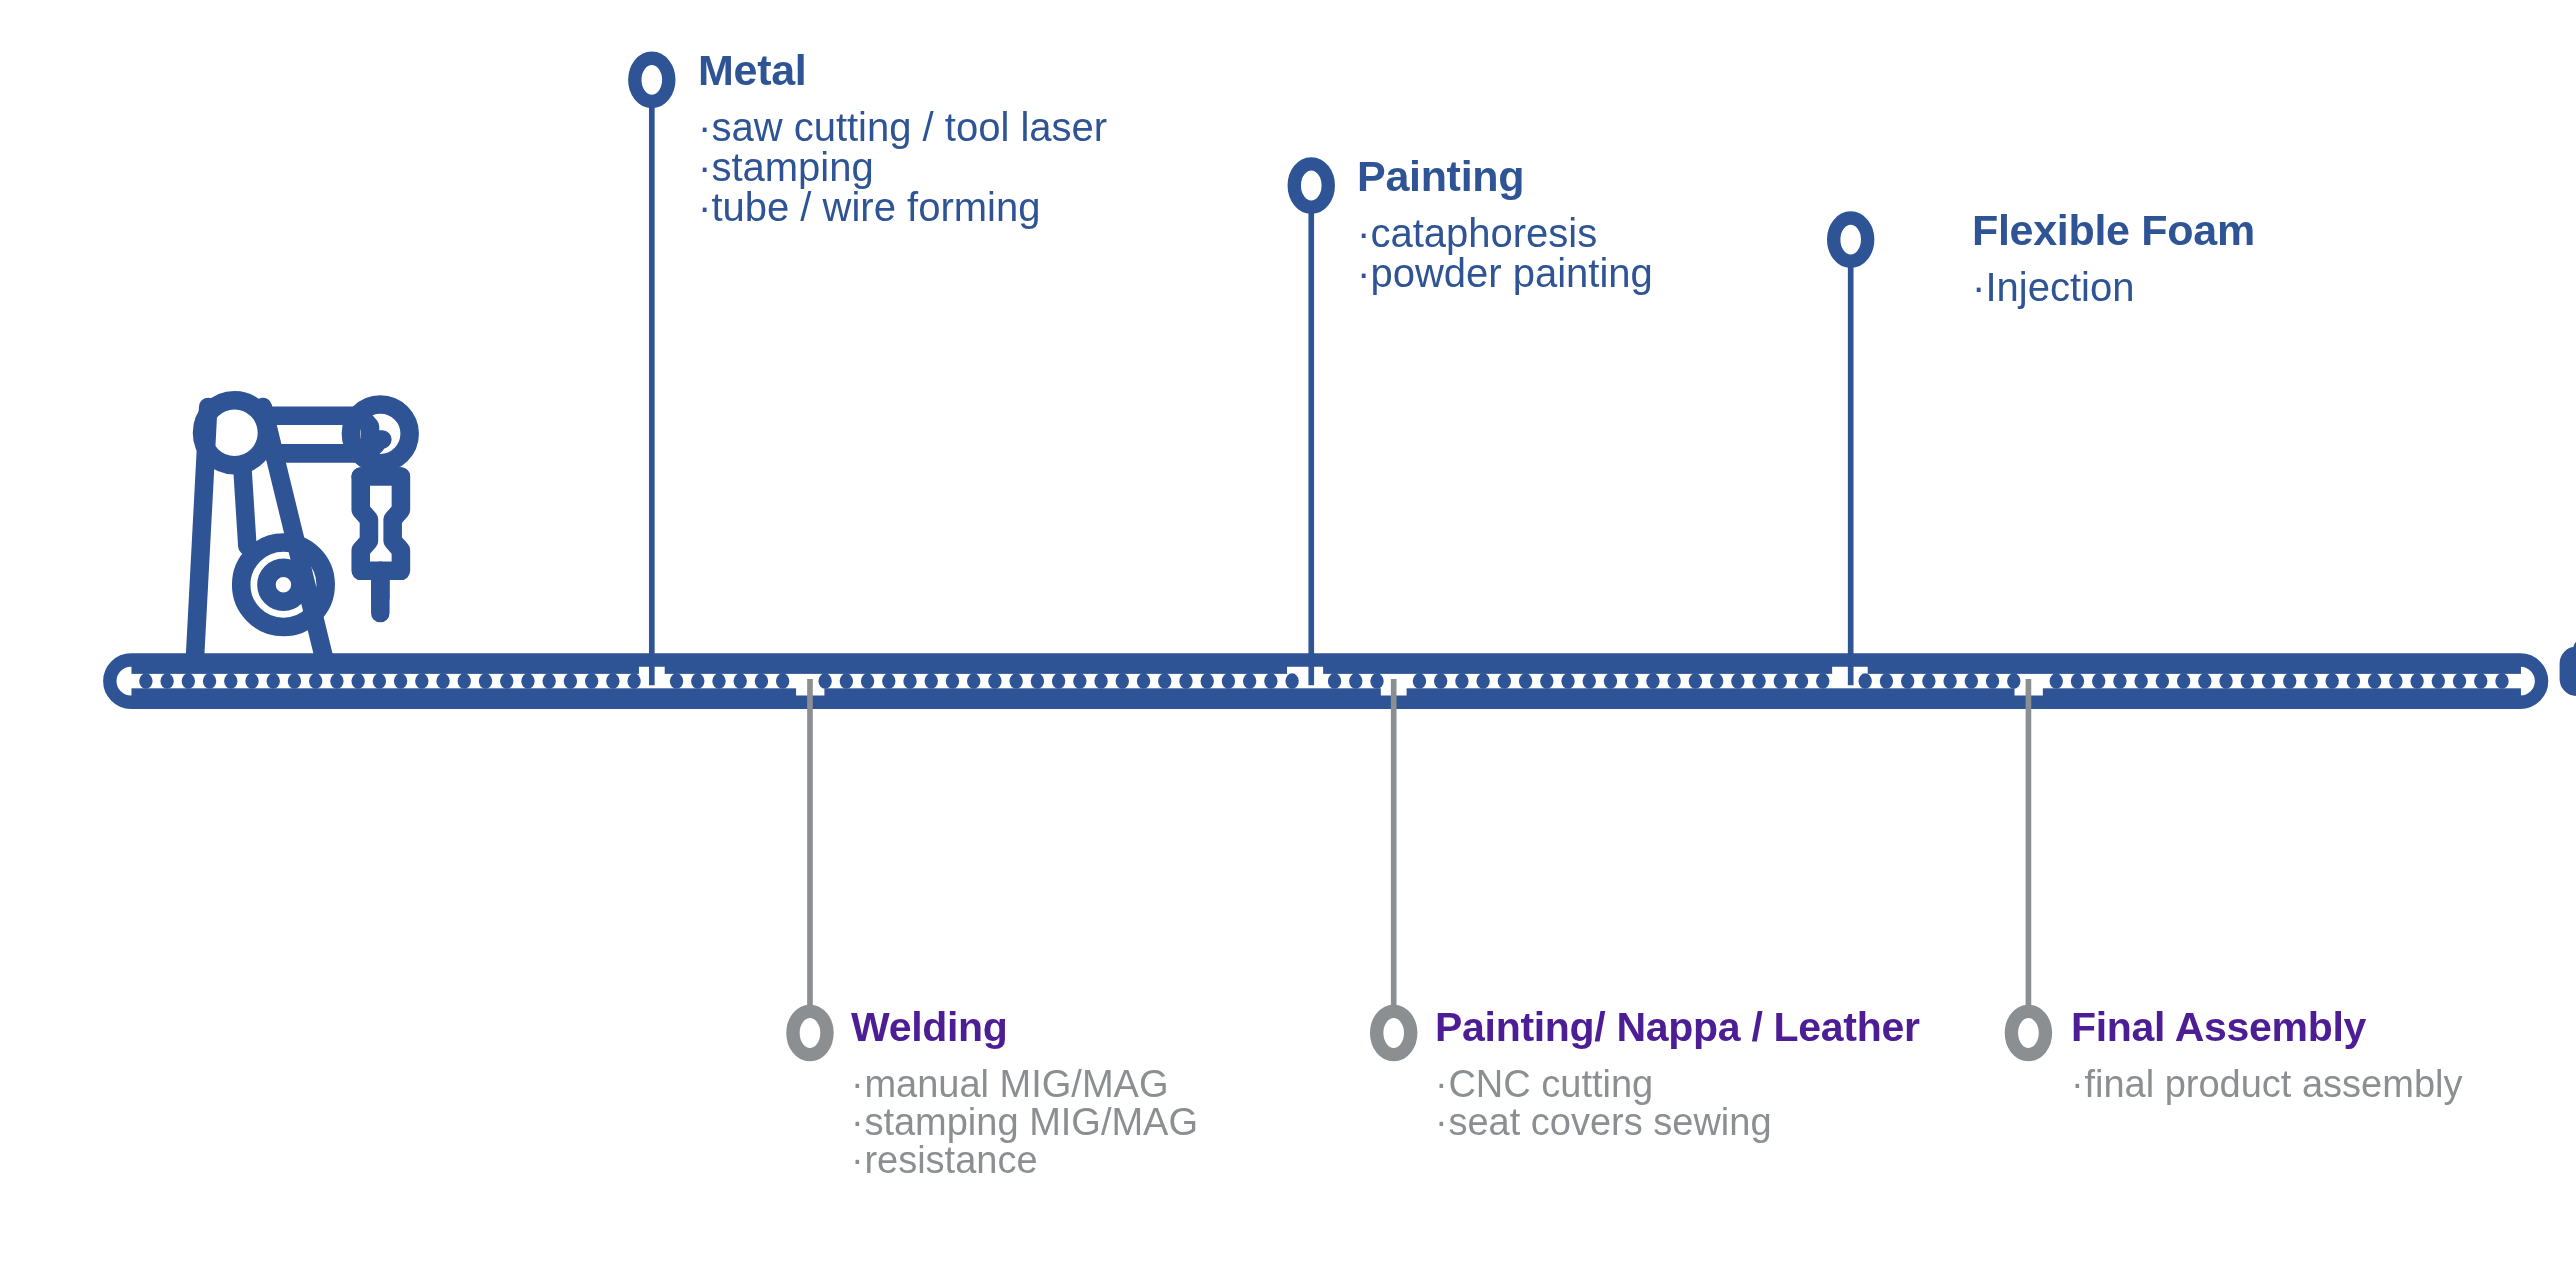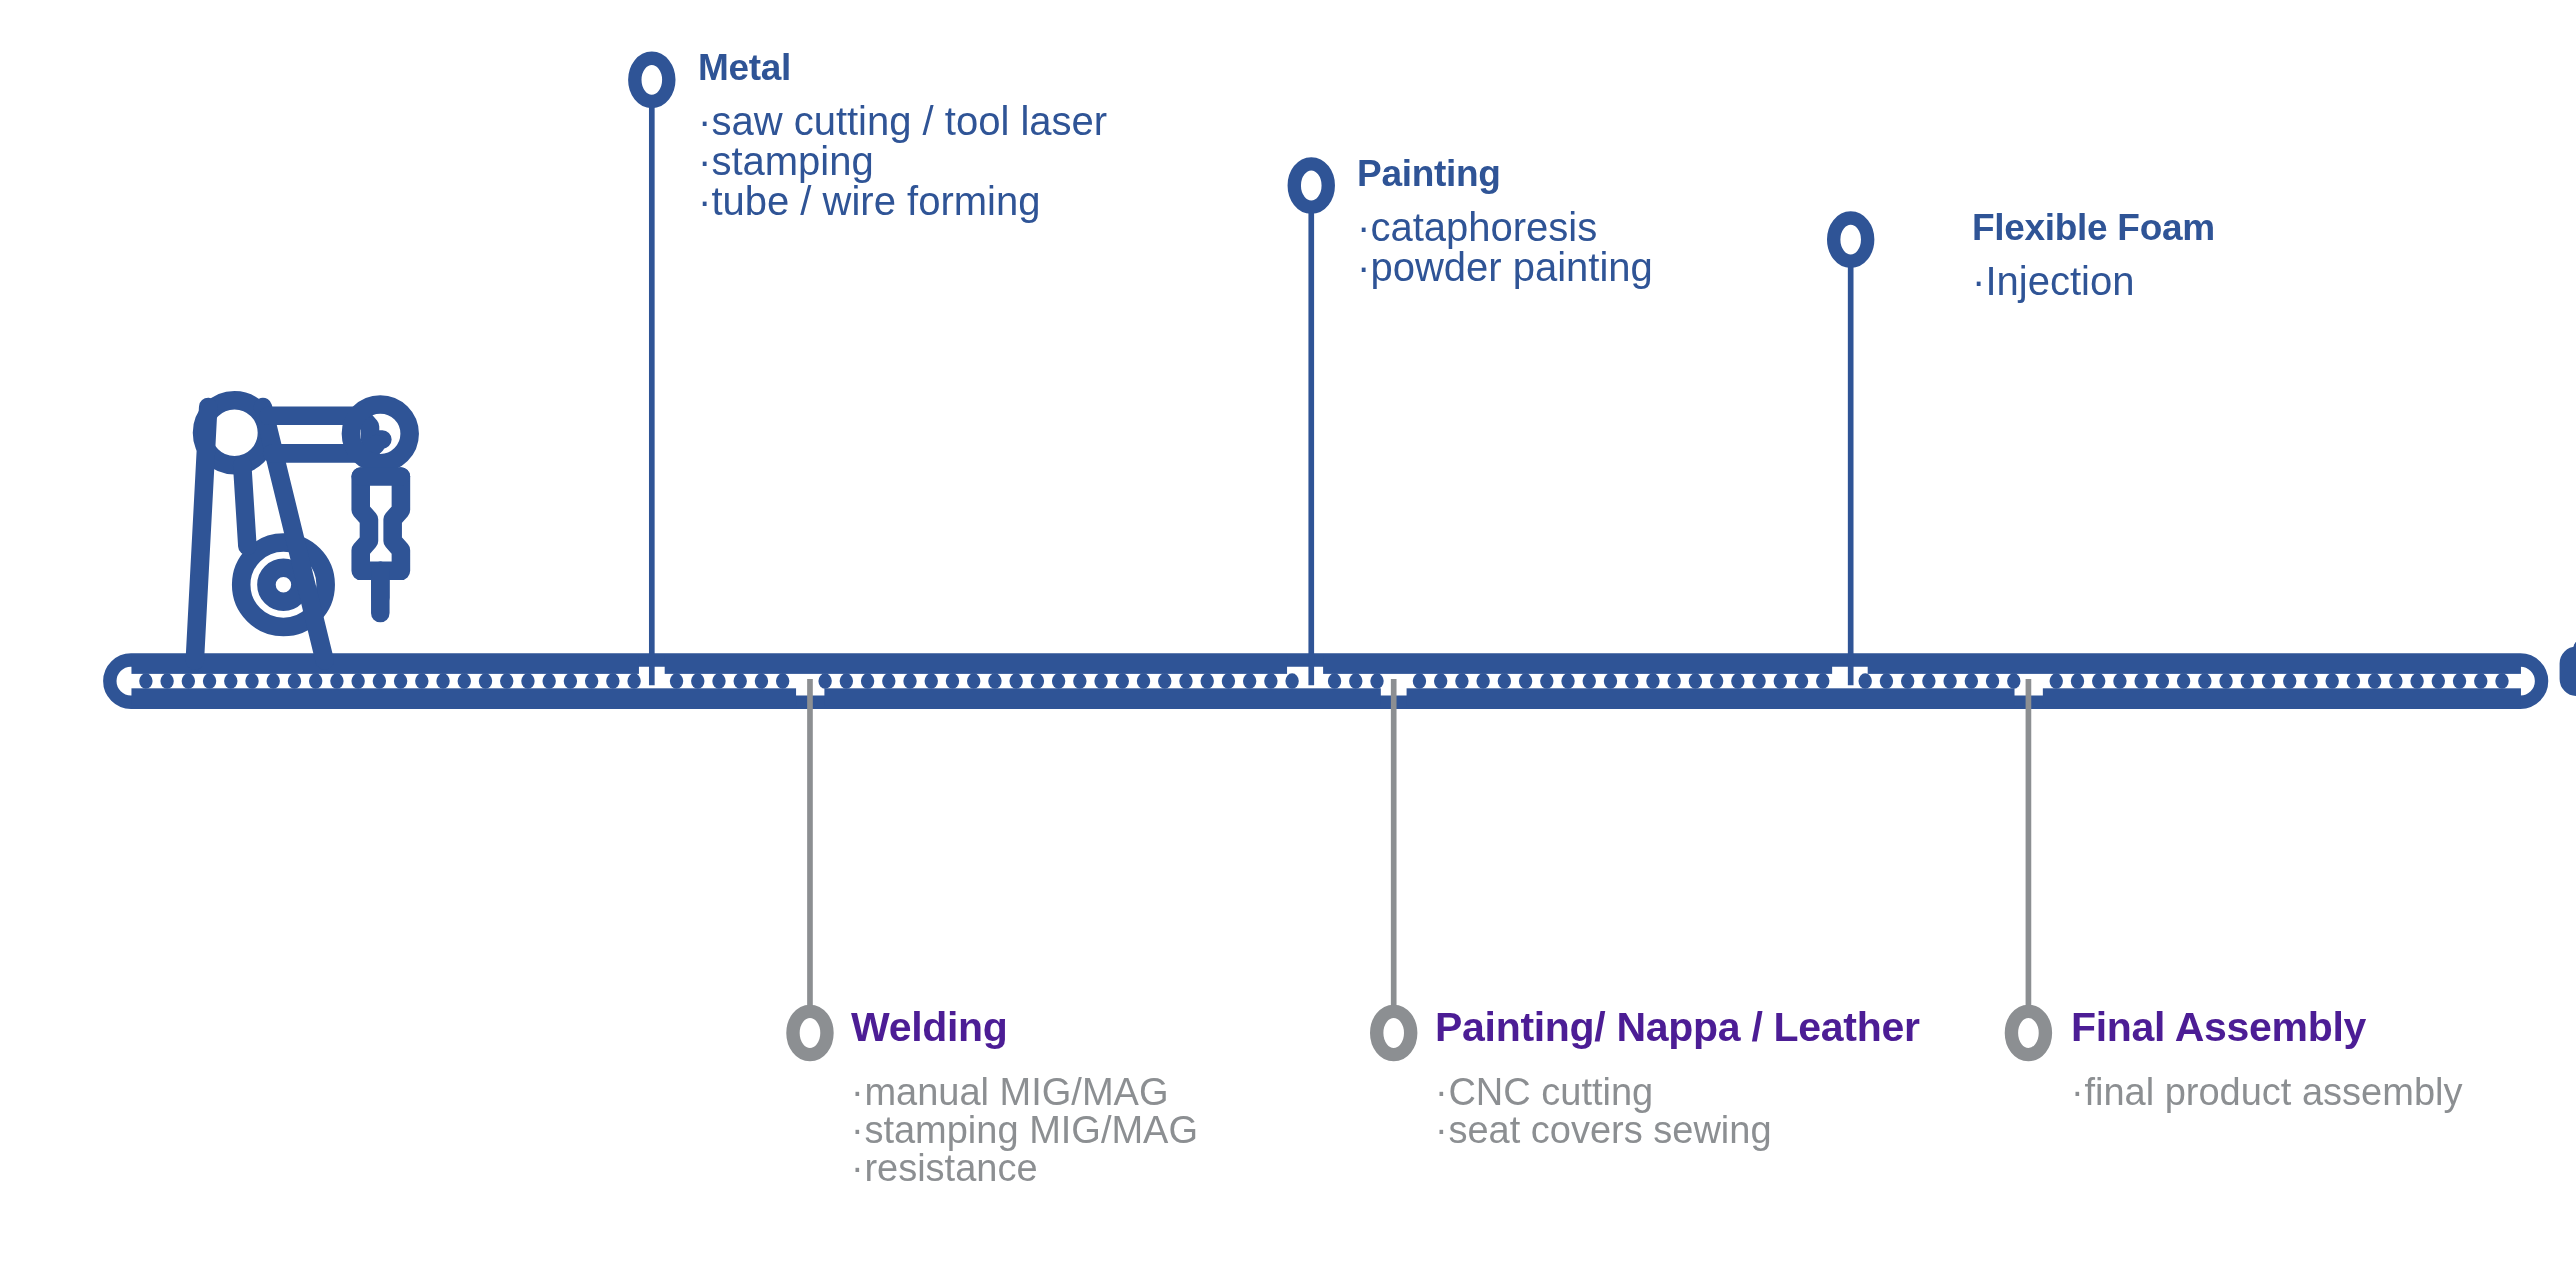--- a/index.html
+++ b/index.html
@@ -43,27 +43,27 @@
     display: block;
     line-height: 1.0;
     white-space: nowrap;
   }
   .node-item .bullet {
     display: inline-block;
     width: 13.4px;
   }
 
   
-  .top .node-title  { color: #2F5496; font-size: 37px; }
+  .top .node-title  { color: #2F5496; font-size: 43px; }
   .top .node-item   { color: #2F5496; font-size: 40px; }
 
   
   .bottom .node-title { color: #4c1d95; font-size: 41px; }
   .bottom .node-item  { color: #8C8F92; font-size: 38px; }
-  .bottom .node-items { margin-top: 25px; }
+  .bottom .node-items { margin-top: 17px; }
 </style>
 </head>
 <body>
 
 <div id="stage">
 
   <svg id="diagram-svg" viewBox="0 0 5417 2500" xmlns="http://www.w3.org/2000/svg">
 
     <g>
 

